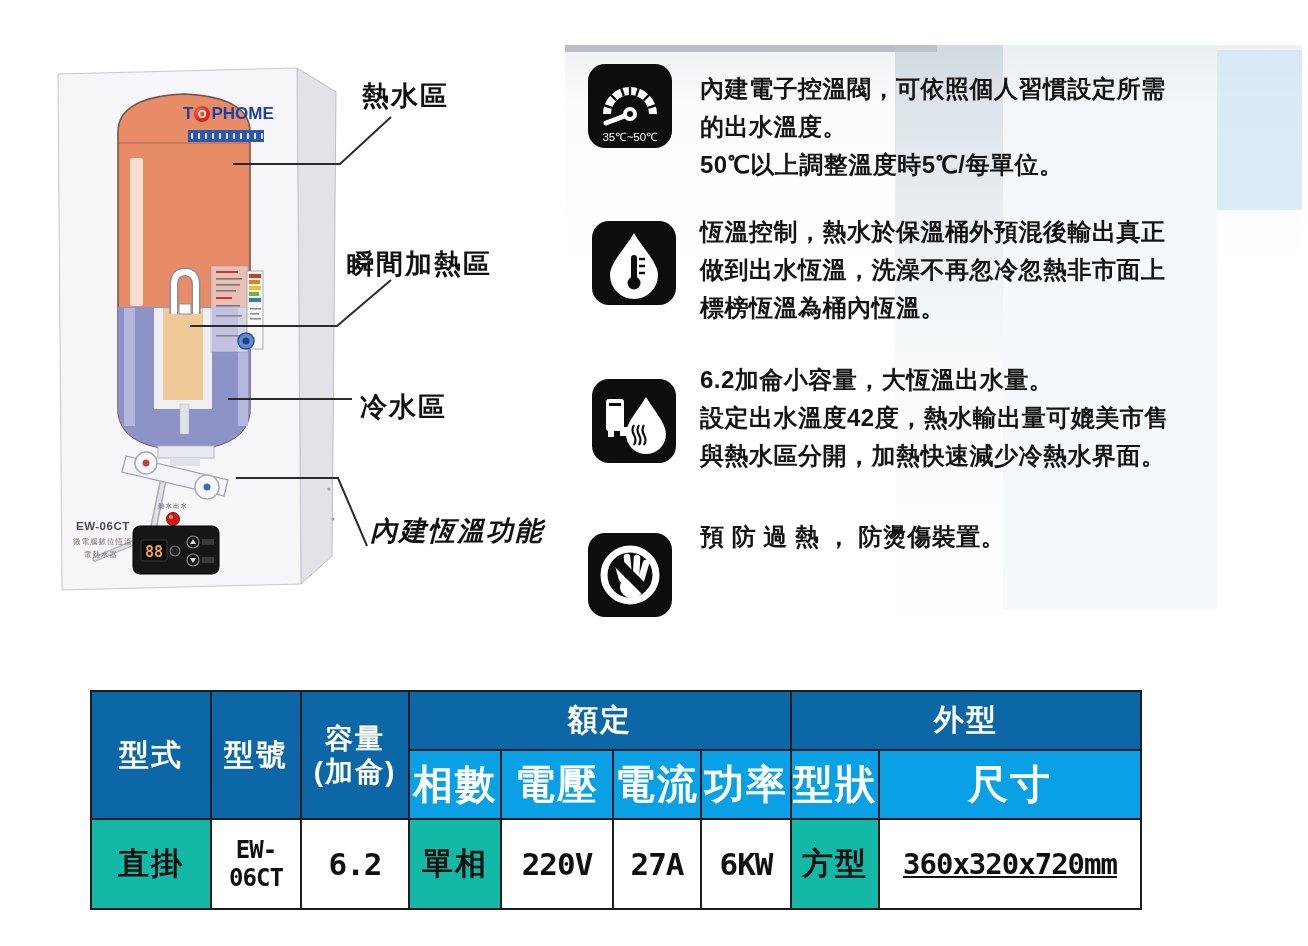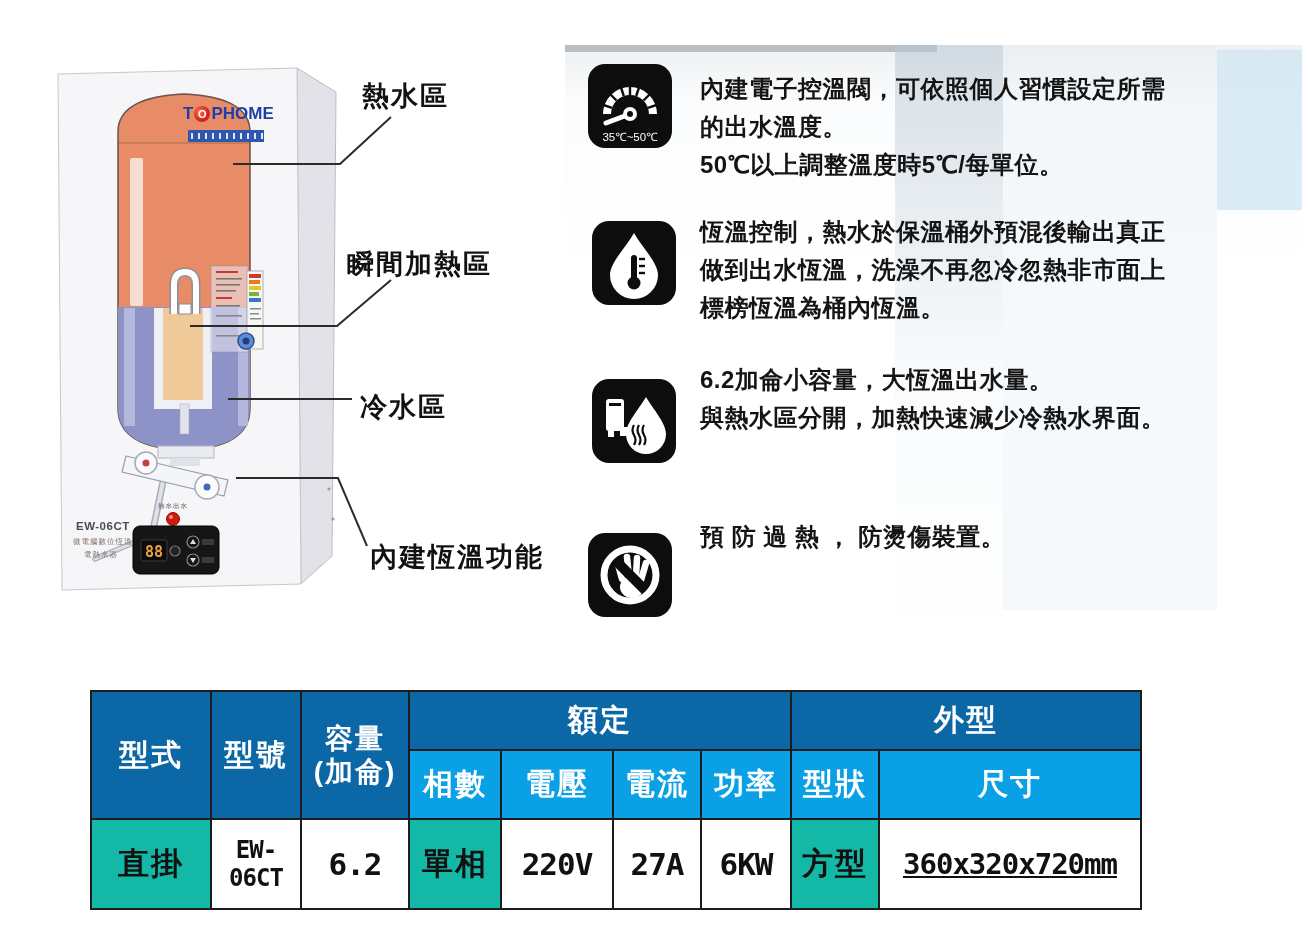--- a/index.html
+++ b/index.html
@@ -27,21 +27,21 @@
   .logo-banner{position:absolute;left:188px;top:130px;width:76px;height:12px;background:#2e57ae;
         background-image:repeating-linear-gradient(90deg,rgba(255,255,255,.85) 0 2px,rgba(255,255,255,0) 2px 7px);
         background-size:100% 6px;background-position:3px 3px;background-repeat:no-repeat;}
   .model-label{position:absolute;left:76px;top:520px;font-size:11.5px;font-weight:700;color:#4a4a52;letter-spacing:.5px;}
   .panel-cap{position:absolute;font-size:7.5px;color:#7d6a66;letter-spacing:1px;}
   .ind-cap{position:absolute;left:158px;top:502px;font-size:6.5px;color:#555;letter-spacing:1px;}
   
   table.spec{position:absolute;left:90px;top:690px;border-collapse:collapse;table-layout:fixed;}
   table.spec td,table.spec th{border:2px solid #1c1c1c;text-align:center;vertical-align:middle;padding:0;}
   .h1{background:#0c67a6;color:#fff;font-size:30px;font-weight:600;letter-spacing:2px;}
-  .h2{background:#0aa0e6;color:#fff;font-size:30px;font-weight:600;letter-spacing:2px;}
+  .h2{background:#0aa0e6;color:#fff;font-size:40px;font-weight:600;letter-spacing:2px;}
   .cap2{font-size:28px;line-height:33px;}
   .d-cjk{font-size:31px;font-weight:700;color:#111;letter-spacing:2px;background:#14b8a6;}
   .d-num{font-family:"DejaVu Sans Mono","Liberation Mono",monospace;font-size:31px;font-weight:700;
          color:#111;letter-spacing:-1px;background:#fff;}
   .d-model{font-size:24px;}
   .d-dim{font-size:29px;text-decoration:underline;}
 </style>
 </head>
 <body>
 
@@ -157,21 +157,21 @@
   <div class="logo"><span>T</span><span class="logo-o">O</span><span>PHOME</span></div>
   <div class="logo-banner"></div>
   <div class="model-label">EW-06CT</div>
   <div class="panel-cap" style="left:73px;top:537px;">微電腦數位恆溫</div>
   <div class="panel-cap" style="left:84px;top:550px;">電熱水器</div>
   <div class="ind-cap">熱水出水</div>
 
   <div class="callout-label" style="left:362px;top:78px;">熱水區</div>
   <div class="callout-label" style="left:347px;top:246px;">瞬間加熱區</div>
   <div class="callout-label" style="left:360px;top:389px;">冷水區</div>
-  <div class="callout-label" style="left:370px;top:539px;">內建恆溫功能</div>
+  <div class="callout-label" style="left:370px;top:513px;font-style:italic;">內建恆溫功能</div>
 
   <svg class="f-icon" style="left:588px;top:64px;" viewBox="0 0 84 84">
     <rect width="84" height="84" rx="17" fill="#0d0d0d"></rect>
     <g transform="translate(42,50)">
       <path d="M-27,0 A27,27 0 0 1 27,0 L19,0 A19,19 0 0 0 -19,0 Z" fill="#fff"></path>
       <g stroke="#0d0d0d" stroke-width="2.4">
         <line x1="-18" y1="-6.2" x2="-28" y2="-9.5"></line>
         <line x1="-13.5" y1="-13.5" x2="-21" y2="-21"></line>
         <line x1="-6.2" y1="-18" x2="-9.5" y2="-28"></line>
         <line x1="0" y1="-19" x2="0" y2="-29"></line>
@@ -216,20 +216,21 @@
     <rect x="28" y="48" width="12" height="9" fill="#fff"></rect>
     <path d="M54,18 C47,30 34,44 34,55 A20,20 0 0 0 74,55 C74,44 61,30 54,18 Z" fill="#fff"></path>
     <g stroke="#0d0d0d" stroke-width="2.2" fill="none">
       <path d="M42,46 q-3,5 0,10 q3,5 0,10"></path>
       <path d="M47,46 q-3,5 0,10 q3,5 0,10"></path>
       <path d="M52,46 q-3,5 0,10 q3,5 0,10"></path>
     </g>
   </svg>
   <div class="f-text" style="top:361px;">
     <div>6.2加侖小容量，大恆溫出水量。</div>
+    <div>設定出水溫度42度，熱水輸出量可媲美市售</div>
     <div>與熱水區分開，加熱快速減少冷熱水界面。</div>
   </div>
 
   <svg class="f-icon" style="left:588px;top:533px;" viewBox="0 0 84 84">
     <rect width="84" height="84" rx="17" fill="#0d0d0d"></rect>
     <clipPath id="ncirc">
         <circle cx="42" cy="42" r="24"></circle>
       </clipPath>
     <g clip-path="url(#ncirc)">
       <g stroke="#fff" stroke-width="6.5" stroke-linecap="round">

